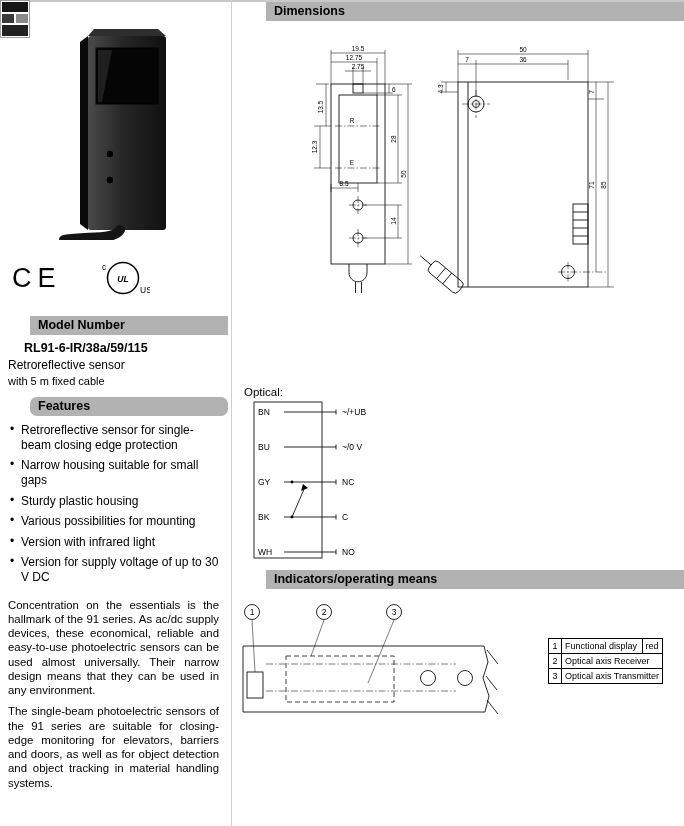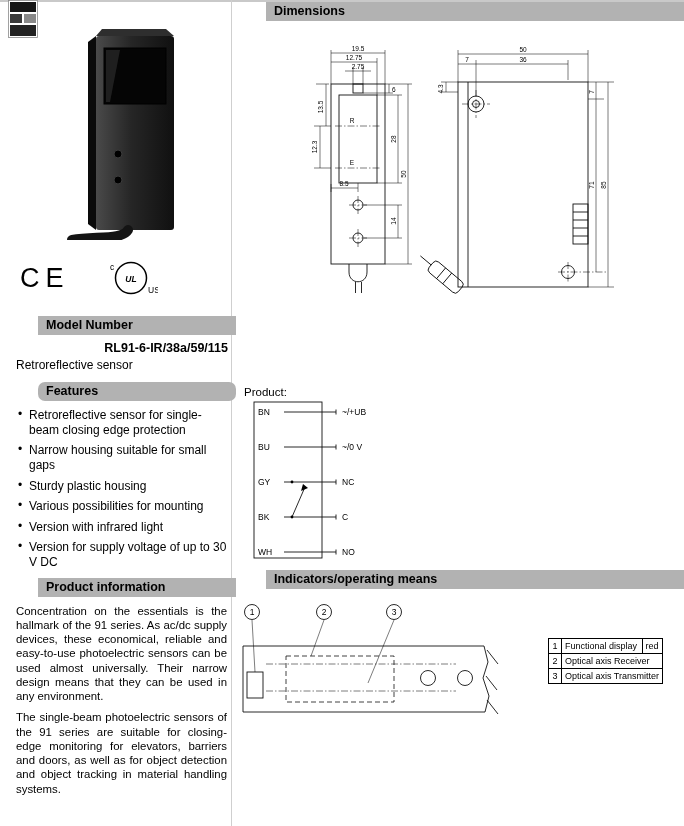--- a/index.html
+++ b/index.html
@@ -6,39 +6,39 @@
   html,body { background:#fff; }
   body {
     width:684px; height:826px; position:relative;
     font-family:"Liberation Sans","DejaVu Sans",sans-serif;
     color:#000; overflow:hidden;
   }
   .page { position:absolute; inset:0; background:#fff; }
   .toprule { position:absolute; top:0; left:0; width:684px; height:2px; background:#c9c9c9; }
   .divider { position:absolute; top:0; bottom:0; left:231px; width:1px; background:#cfcfcf; }
 
-  .left-col { position:absolute; left:8px; top:0; width:228px; height:826px; overflow:hidden; }
+  .left-col { position:absolute; left:0; top:0; width:228px; height:826px; overflow:hidden; }
   .right-col { position:absolute; left:236px; top:0; width:448px; height:826px; }
 
   .sec-header {
     background:#b2b2b2; font-weight:bold; font-size:12.5px;
     padding:3px 8px; line-height:1.1; height:19px;margin-left:30px;
   }
   .rh { position:absolute; left:0; width:446px; }
 
   .corner-logo { position:absolute; top:0; left:0; }
   .photo-wrap { margin:26px 0 0 54px; width:134px; height:214px; }
   .marks { display:flex; align-items:center; gap:34px; margin:14px 0 0 12px; height:48px; }
   .ce-mark { font-size:27px; letter-spacing:6px; font-weight:500; }
 
   .mh1 { margin-top:14px; }
   .mh2 { margin-top:10px;border-radius:7px; }
   .mh3 { margin-top:8px; }
 
-  .model-number { font-weight:bold; font-size:12.5px; padding:6px 8px 1px 8px;text-align:right; }
+  .model-number { font-weight:bold; font-size:12.5px; padding:6px 8px 1px 24px; }
   .model-line1 { font-size:12px; padding:2px 8px 0 8px; }
   .model-line2 { font-size:11px; padding:3px 8px 0 8px; }
 
   ul.features { list-style:none; margin:7px 8px 0 8px; }
   ul.features li {
     position:relative; padding-left:13px; margin-bottom:6px;
     font-size:12px; line-height:1.22;
   }
   ul.features li::before { content:"\2022"; position:absolute; left:2px; top:-1px; }
 
@@ -112,32 +112,32 @@
           <text x="6" y="15" font-size="9">c</text>
           <text x="27" y="27" font-size="12" font-style="italic" font-weight="bold" text-anchor="middle">UL</text>
           <text x="44" y="38" font-size="7.5">US</text>
         </g>
       </svg>
     </div>
 
     <div class="sec-header mh1">Model Number</div>
     <div class="model-number">RL91-6-IR/38a/59/115</div>
     <div class="model-line1">Retroreflective sensor</div>
+    <div class="model-line2">with 5 m fixed cable</div>
 
     <div class="sec-header mh2">Features</div>
     <ul class="features">
       <li><span>Retroreflective sensor for single-beam closing edge protection</span></li>
       <li><span>Narrow housing suitable for small gaps</span></li>
       <li><span>Sturdy plastic housing</span></li>
       <li><span>Various possibilities for mounting</span></li>
       <li><span>Version with infrared light</span></li>
       <li><span>Version for supply voltage of up to 30 V DC</span></li>
     </ul>
 
-    <div class="sec-header mh3">Product information</div>
     <div class="prod-info">
       <p>Concentration on the essentials is the hallmark of the 91 series. As ac/dc supply devices, these economical, reliable and easy-to-use photoelectric sensors can be used almost universally. Their narrow design means that they can be used in any environment.</p>
       <p>The single-beam photoelectric sensors of the 91 series are suitable for closing-edge monitoring for elevators, barriers and doors, as well as for object detection and object tracking in material handling systems.</p>
     </div>
   </div>
 
   <div class="right-col">
 
     <div class="sec-header rh" style="top:2px">Dimensions</div>
 
@@ -264,21 +264,21 @@
           <text x="231" y="39.5" text-anchor="middle">7</text>
           <text x="287" y="39.5" text-anchor="middle">36</text>
           <text x="207" y="67" text-anchor="middle" transform="rotate(-90 207 67)">4.3</text>
           <text x="357.5" y="70" text-anchor="middle" transform="rotate(-90 357.5 70)">7</text>
           <text x="357.5" y="163" text-anchor="middle" transform="rotate(-90 357.5 163)">71</text>
           <text x="369.5" y="163" text-anchor="middle" transform="rotate(-90 369.5 163)">85</text>
         </g>
       </g>
     </svg>
 
-    <div class="option-label">Product:</div>
+    <div class="option-label">Optical:</div>
 
     <svg class="elec-svg" width="200" height="165" viewBox="0 0 200 165">
       <g class="s09">
         <rect x="14" y="2" width="68" height="156"></rect>
         <line x1="44" y1="12" x2="96" y2="12"></line>
         <line x1="44" y1="47" x2="96" y2="47"></line>
         <line x1="44" y1="82" x2="96" y2="82"></line>
         <line x1="44" y1="117" x2="96" y2="117"></line>
         <line x1="44" y1="152" x2="96" y2="152"></line>
         <line x1="96" y1="9.5" x2="96" y2="14.5"></line>

